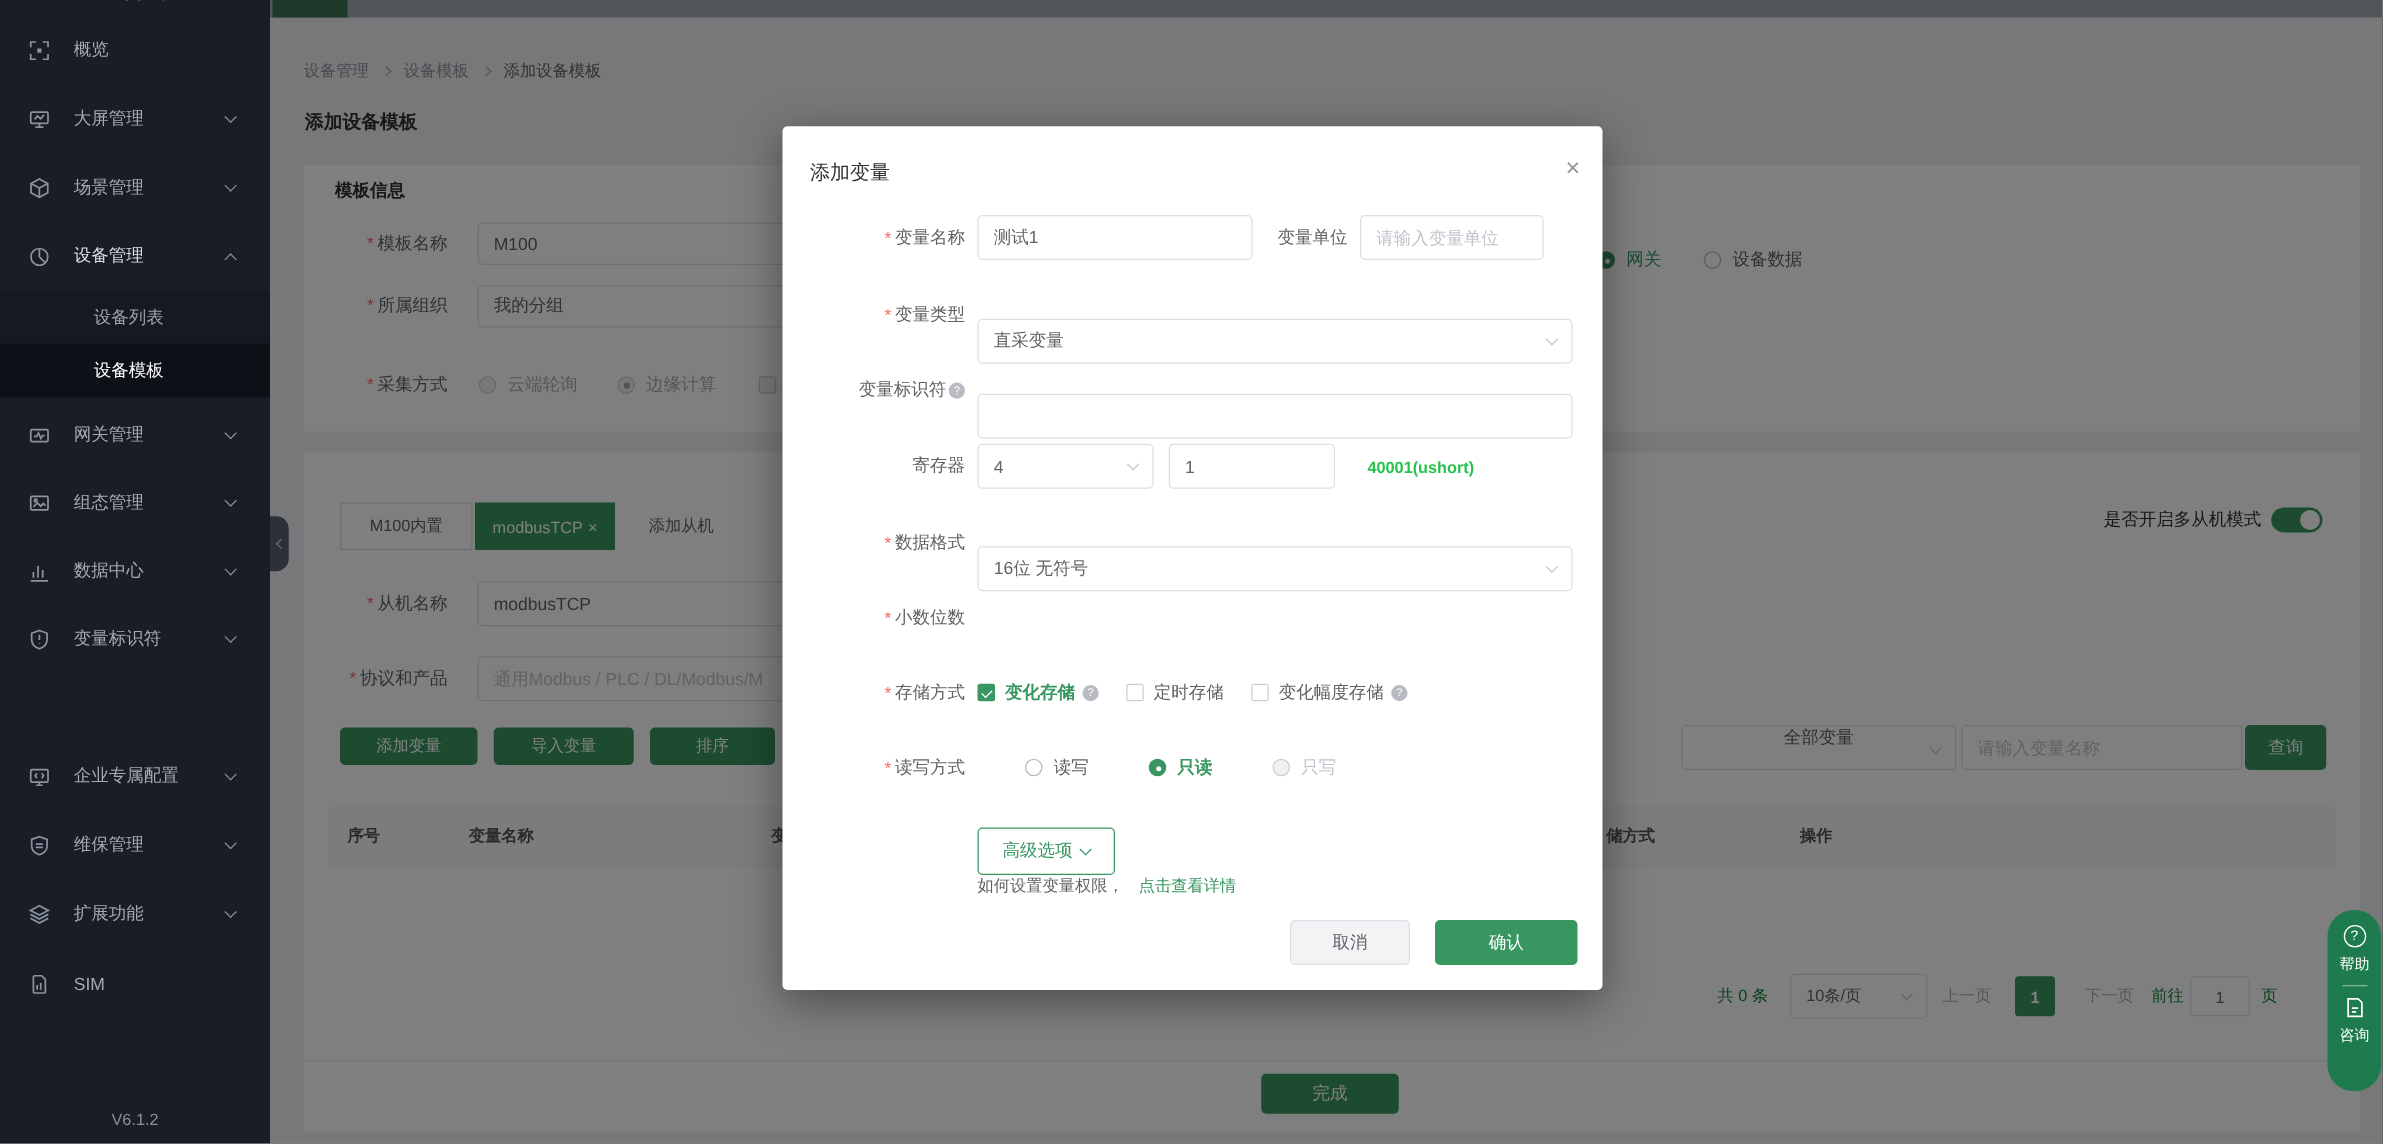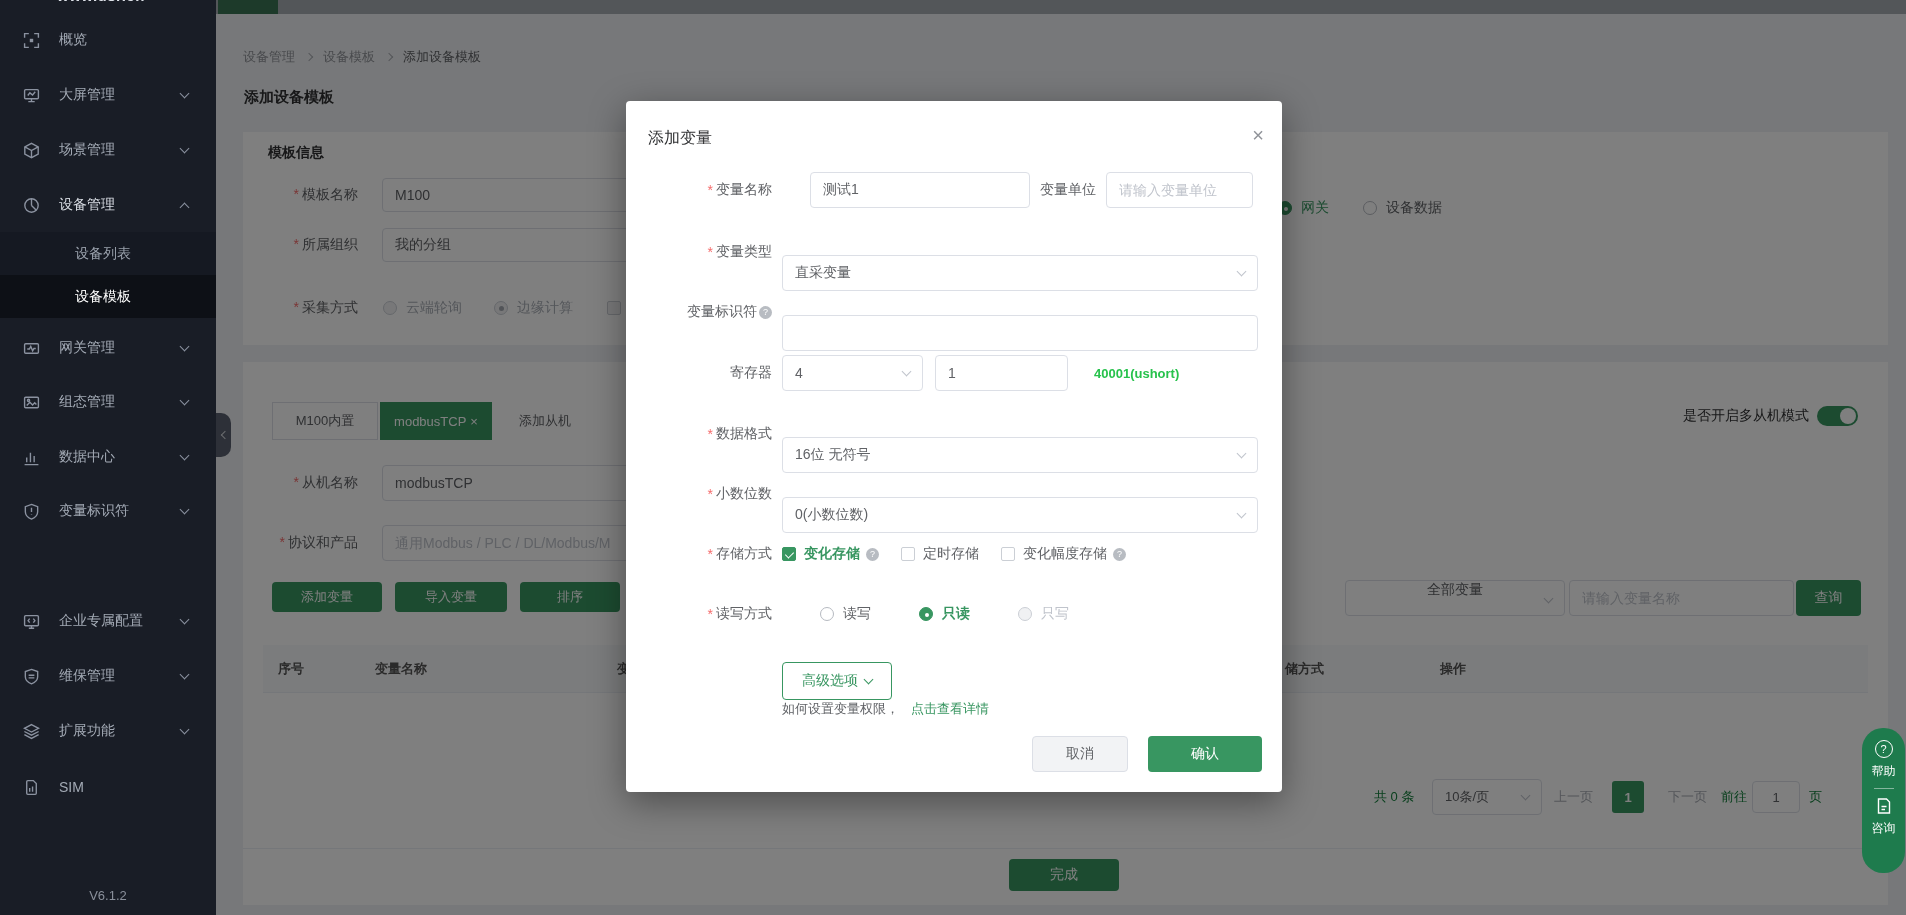--- a/index.html
+++ b/index.html
@@ -371,22 +371,22 @@
 
   <div class="modal">
     <div class="m-title">添加变量</div>
     <div class="m-close">×</div>
 
     <div class="mrow" style="top:71px;">
       <span class="m-label">
           <span class="star">*</span>
           <span>变量名称</span>
         </span>
-      <input class="inp" style="width: 220px; height: 36px; margin-left: 28px;" value="测试1">
-      <span style="font-size:14px;color:#606266;margin-left:10px;flex:none;">变量单位</span>
+      <input class="inp" style="width: 220px; height: 36px;" value="测试1">
+      <span style="font-size:14px;color:#606266;margin-left:20px;flex:none;">变量单位</span>
       <input class="inp" style="width: 147px; height: 36px; margin-left: 10px;" placeholder="请输入变量单位">
     </div>
 
     <div class="mrow" style="top:133px;">
       <span class="m-label">
           <span class="star">*</span>
           <span>变量类型</span>
         </span>
       <div class="sel m-full" style="height:36px;">
         <span>直采变量</span>
@@ -423,24 +423,20 @@
         <span>16位 无符号</span>
           <span class="chev"></span>
       </div>
     </div>
 
     <div class="mrow" style="top:375px;">
       <span class="m-label">
           <span class="star">*</span>
           <span>小数位数</span>
         </span>
-      <div class="sel m-full" style="height:36px;">
-        <span>0(小数位数)</span>
-          <span class="chev"></span>
-      </div>
     </div>
 
     <div class="mrow" style="top:435px;">
       <span class="m-label">
           <span class="star">*</span>
           <span>存储方式</span>
         </span>
       <span class="ckbox checked"></span>
       <span class="opt-lbl" style="color:#389661;font-weight:bold;margin-left:8px;">变化存储</span>
       <span class="helpq" style="margin-left:6px;">?</span>

